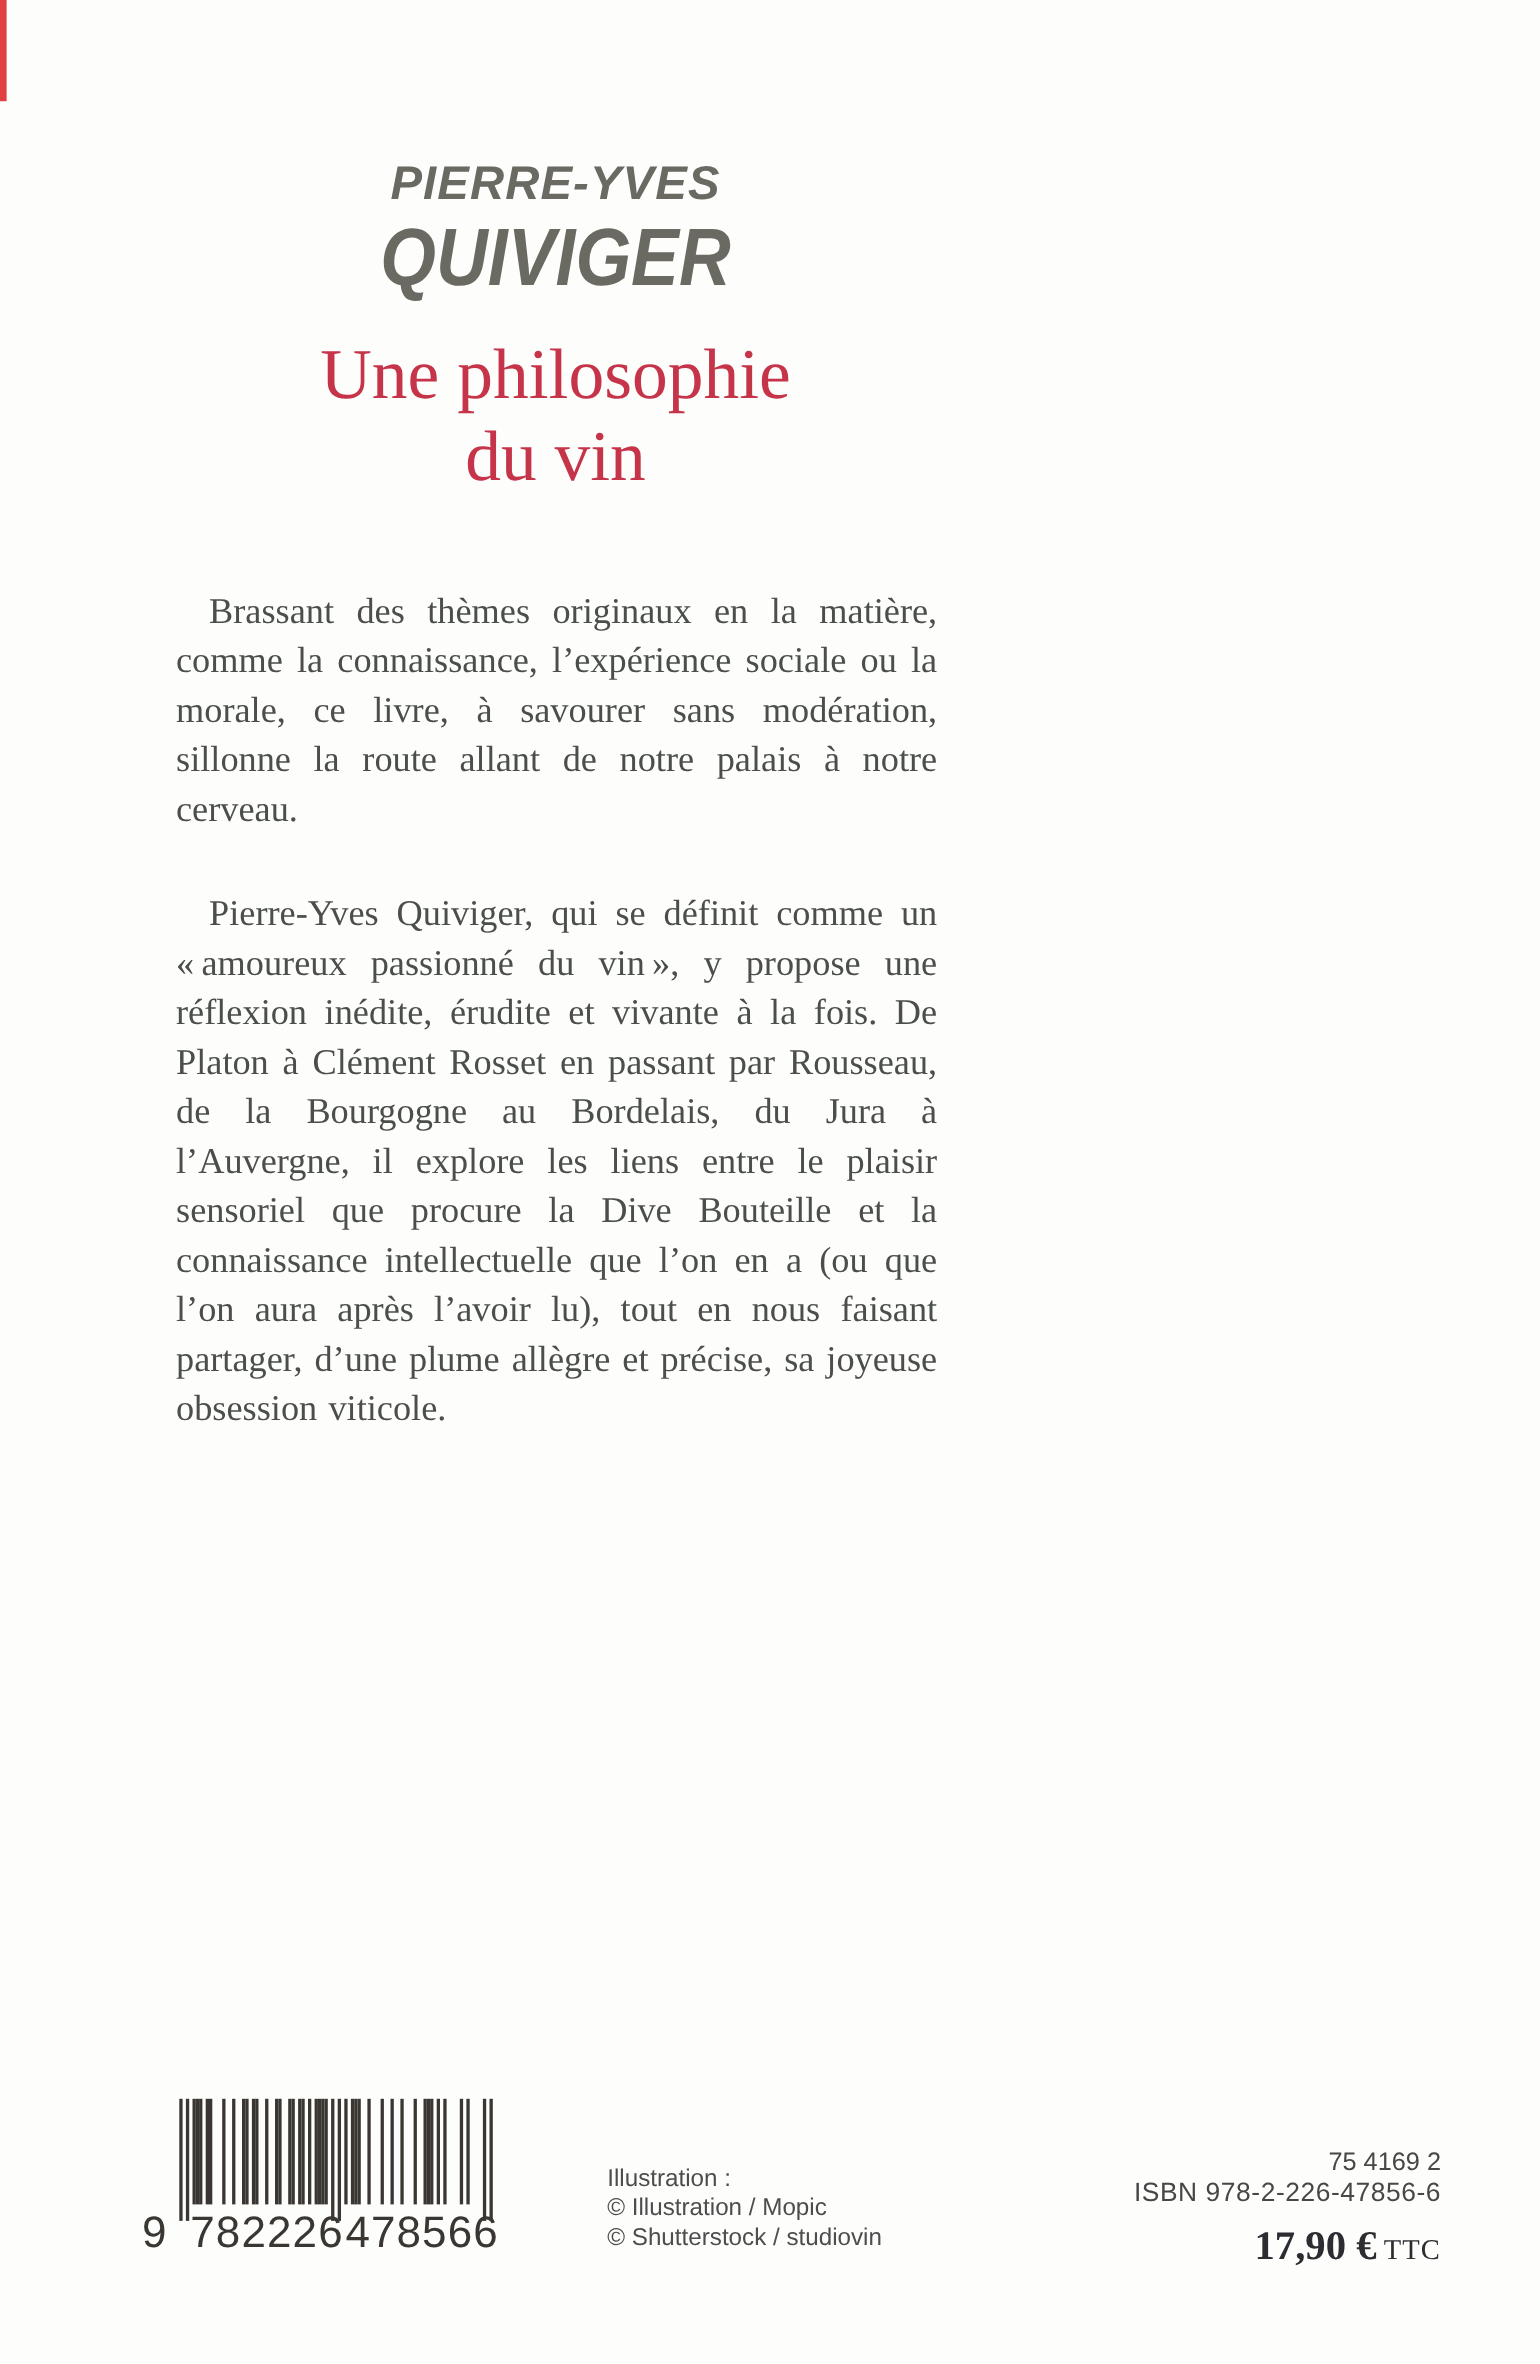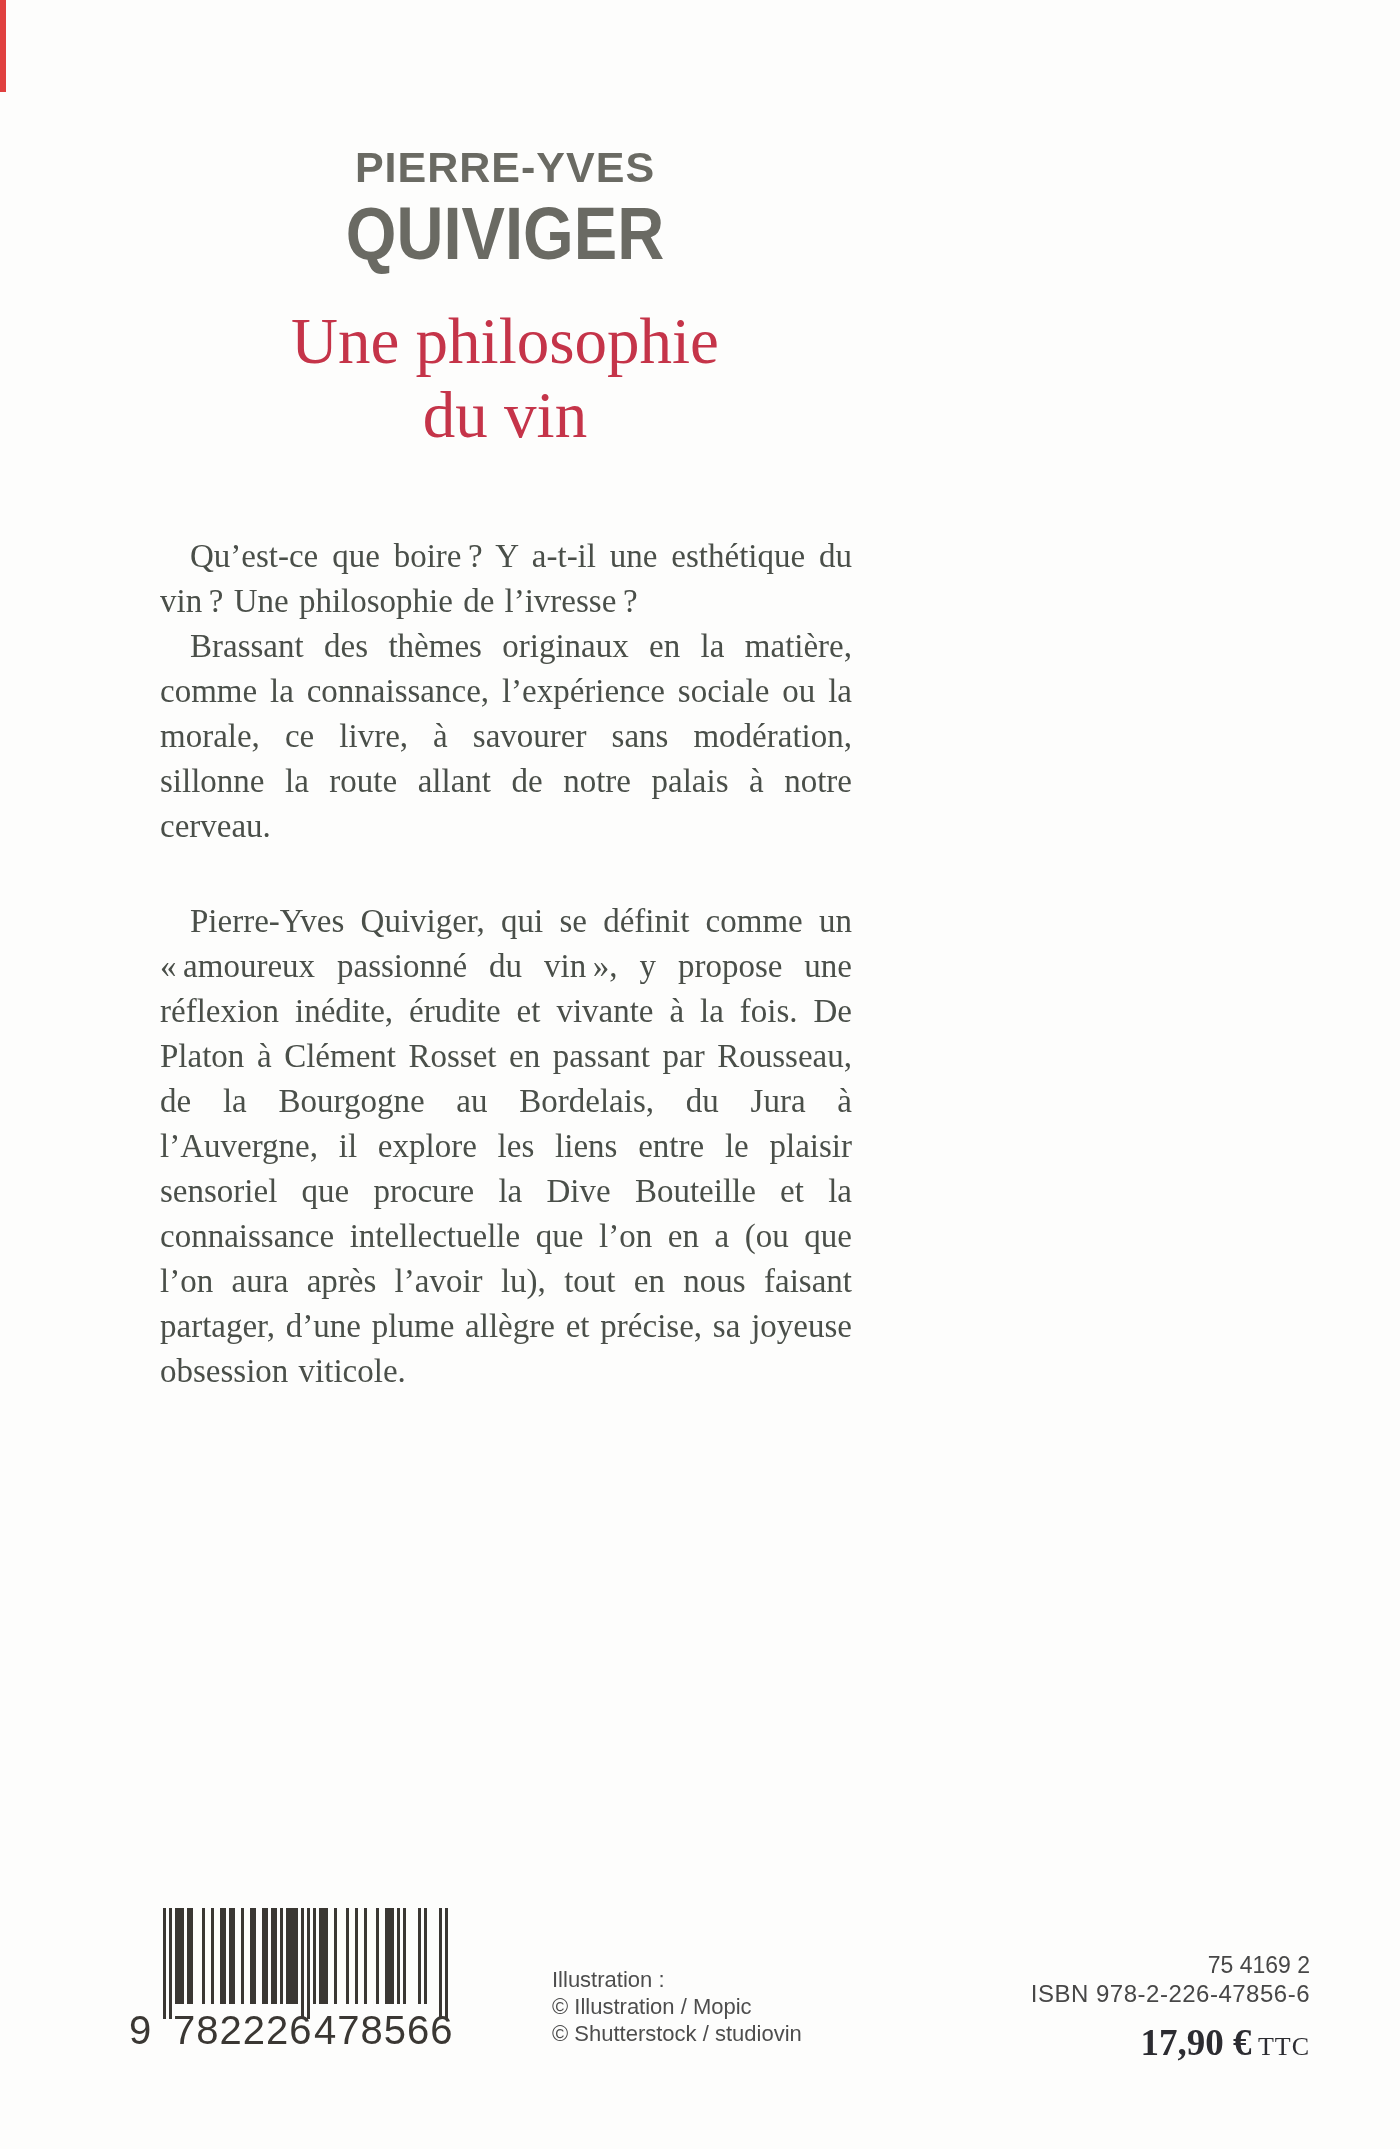--- a/index.html
+++ b/index.html
@@ -15,20 +15,21 @@
     position:absolute;left:0;top:0;width:6px;height:92px;
     background:var(--edge-red,#e0403f);
   }
   
   .author{
     position:absolute;left:0;top:146px;width:1010px;
     text-align:center;
     color:var(--author-gray,#6a6a63);
     font-family:"Liberation Sans",sans-serif;
     font-weight:bold;
+    font-style:italic;
   }
   .author .first{font-size:43px;line-height:1;letter-spacing:1px;}
   .author .last{
     font-size:74px;line-height:1;margin-top:8px;letter-spacing:0;
     transform:scaleX(.88);transform-origin:50% 50%;
   }
   
   .title{
     position:absolute;left:0;top:304px;width:1010px;
     text-align:center;
@@ -92,21 +93,20 @@
   <div class="author">
     <div class="first">PIERRE-YVES</div>
     <div class="last">QUIVIGER</div>
   </div>
 
   <h1 class="title"><span>Une philosophie</span><br>
     <span>du vin</span>
   </h1>
 
   <div class="blurb">
-    <p>Qu’est-ce que boire ? Y a-t-il une esthétique du vin ? Une philosophie de l’ivresse ?</p>
     <p>Brassant des thèmes originaux en la matière, comme la connaissance, l’expérience sociale ou la morale, ce livre, à savourer sans modération, sillonne la route allant de notre palais à notre cerveau.</p>
     <p class="spaced">Pierre-Yves Quiviger, qui se définit comme un « amoureux passionné du vin », y propose une réflexion inédite, érudite et vivante à la fois. De Platon à Clément Rosset en passant par Rousseau, de la Bourgogne au Bordelais, du Jura à l’Auvergne, il explore les liens entre le plaisir sensoriel que procure la Dive Bouteille et la connaissance intellectuelle que l’on en a (ou que l’on aura après l’avoir lu), tout en nous faisant partager, d’une plume allègre et précise, sa joyeuse obsession viticole.</p>
   </div>
 
   <div class="barcode">
     <div class="bars" id="barcode-bars">
         <div class="bar tall" style="left: 0px;"></div>
         <div class="bar tall" style="left: 6px;"></div>
         <div class="bar" style="left: 12px;"></div>
         <div class="bar" style="left: 15px;"></div>

